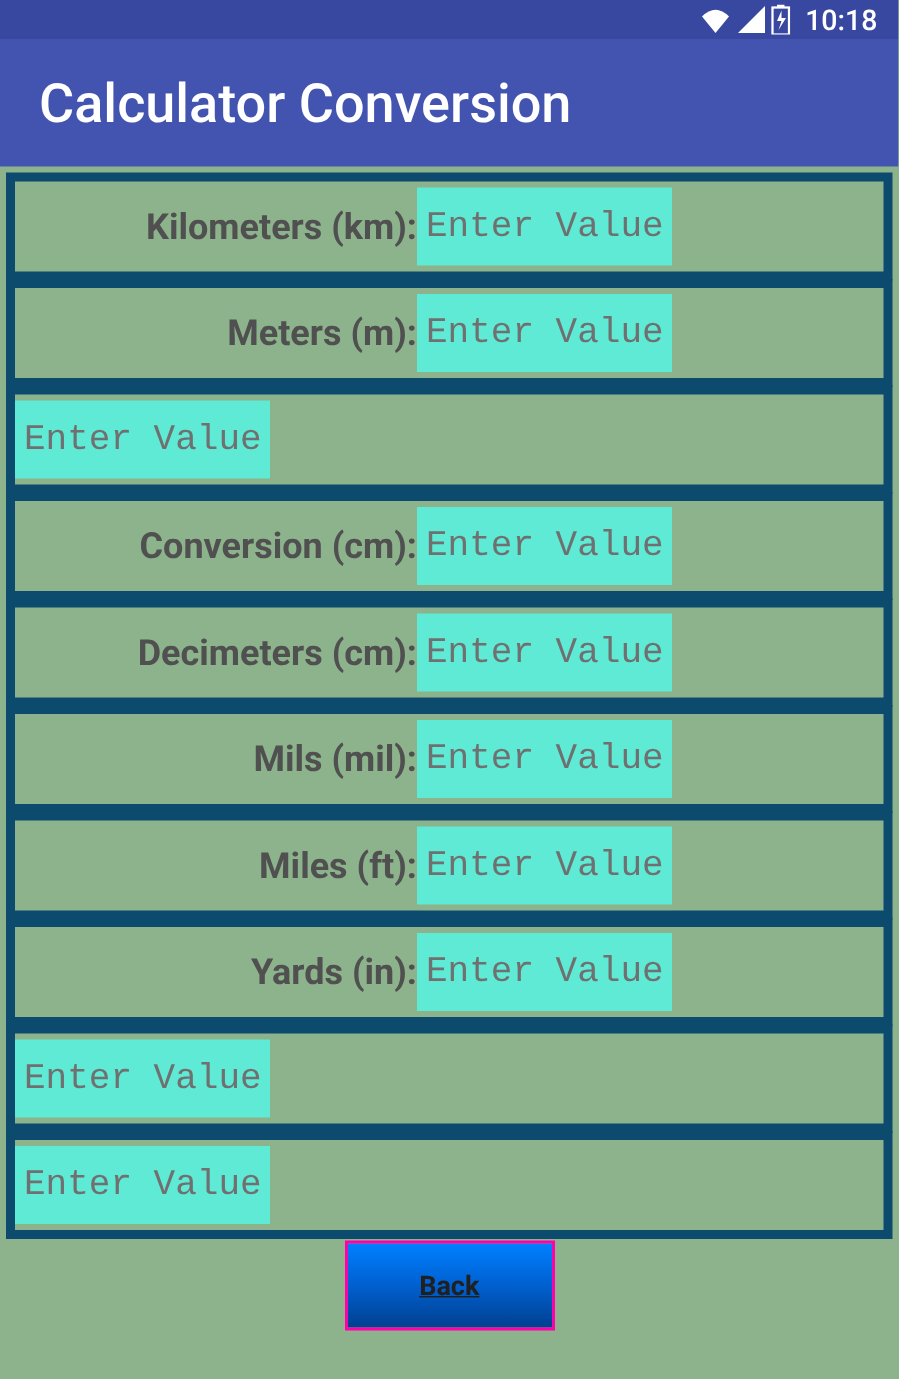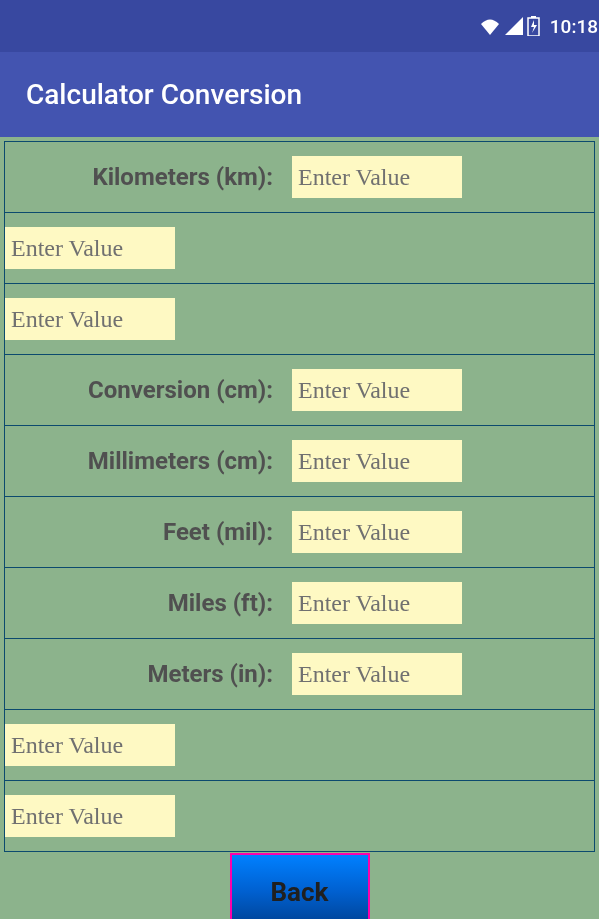--- a/index.html
+++ b/index.html
@@ -9,26 +9,26 @@
     }
     body {
       width: 599px;
       height: 919px;
       background: #8cb38c;
       font-family: Roboto, Arial, sans-serif;
       position: relative;
       overflow: hidden;
     }
     .status-bar {
-      height: 52px;
+      height: 26px;
       background: #3848a0;
       display: flex;
       justify-content: flex-end;
       align-items: center;
-      padding-right: 1px;
+      padding-right: 14px;
       color: white;
       font-size: 19px;
       font-weight: 500;
     }
     .status-icons {
       display: flex;
       align-items: center;
       gap: 4px;
     }
     .status-time {
@@ -36,68 +36,68 @@
     }
     .app-bar {
       height: 85px;
       background: #4354b0;
       display: flex;
       align-items: center;
       padding-left: 26px;
     }
     .app-title {
       color: white;
-      font-size: 28px;
+      font-size: 36px;
       font-weight: 500;
     }
     .content {
       padding: 4px 4px 0 4px;
     }
     .row {
       display: flex;
       align-items: center;
       height: 72px;
-      border: 1px solid #0c4a6e;
+      border: 6px solid #0c4a6e;
       margin-bottom: -1px;
-      gap: 19px;
     }
     .row-label {
       flex: 0 0 268px;
       text-align: right;
       color: #505050;
       font-size: 24px;
       font-weight: 700;
       padding-right: 0;
     }
     .row-input {
       width: 170px;
-      height: 42px;
-      background: #fef9c3;
+      height: 52px;
+      background: #5eead4;
       border: none;
       font-size: 24px;
       color: #707070;
       padding: 0 6px;
-      font-family: Liberation Serif, serif;
+      font-family: Liberation Mono, monospace;
     }
     .row-input::placeholder {
       color: #707070;
     }
     .back-button {
       display: block;
       margin: 0 auto;
       margin-top: 2px;
       width: 140px;
-      height: 77px;
+      height: 60px;
       background: linear-gradient(to bottom, #0080ff, #0060d0 50%, #004090);
       border: 2px solid #ff00aa;
       color: #202020;
-      font-size: 26px;
+      font-size: 18px;
       font-weight: 700;
       font-family: inherit;
       cursor: pointer;
+      text-decoration: underline;
     }
   </style>
 </head>
 <body>
 
 <div class="status-bar">
   <div class="status-icons">
     <svg width="22" height="18" viewBox="0 0 22 18">
         <path d="M11 18 L2 7 Q11 -2 20 7 Z" fill="white"></path>
       </svg>
@@ -116,43 +116,44 @@
 <div class="app-bar">
   <div class="app-title">Calculator Conversion</div>
 </div>
 
 <div class="content">
   <div class="row">
     <div class="row-label">Kilometers (km):</div>
     <input class="row-input" placeholder="Enter Value" style="">
   </div>
   <div class="row">
+    <div class="row-label">Meters (m):</div>
     <input class="row-input" placeholder="Enter Value" style="">
   </div>
   <div class="row">
     <input class="row-input" placeholder="Enter Value" style="">
   </div>
   <div class="row">
     <div class="row-label">Conversion (cm):</div>
     <input class="row-input" placeholder="Enter Value" style="">
   </div>
   <div class="row">
-    <div class="row-label">Millimeters (cm):</div>
+    <div class="row-label">Decimeters (cm):</div>
     <input class="row-input" placeholder="Enter Value" style="">
   </div>
   <div class="row">
-    <div class="row-label">Feet (mil):</div>
+    <div class="row-label">Mils (mil):</div>
     <input class="row-input" placeholder="Enter Value" style="">
   </div>
   <div class="row">
     <div class="row-label">Miles (ft):</div>
     <input class="row-input" placeholder="Enter Value" style="">
   </div>
   <div class="row">
-    <div class="row-label">Meters (in):</div>
+    <div class="row-label">Yards (in):</div>
     <input class="row-input" placeholder="Enter Value" style="">
   </div>
   <div class="row">
     <input class="row-input" placeholder="Enter Value" style="">
   </div>
   <div class="row">
     <input class="row-input" placeholder="Enter Value" style="">
   </div>
   <button class="back-button">Back</button>
 </div>

